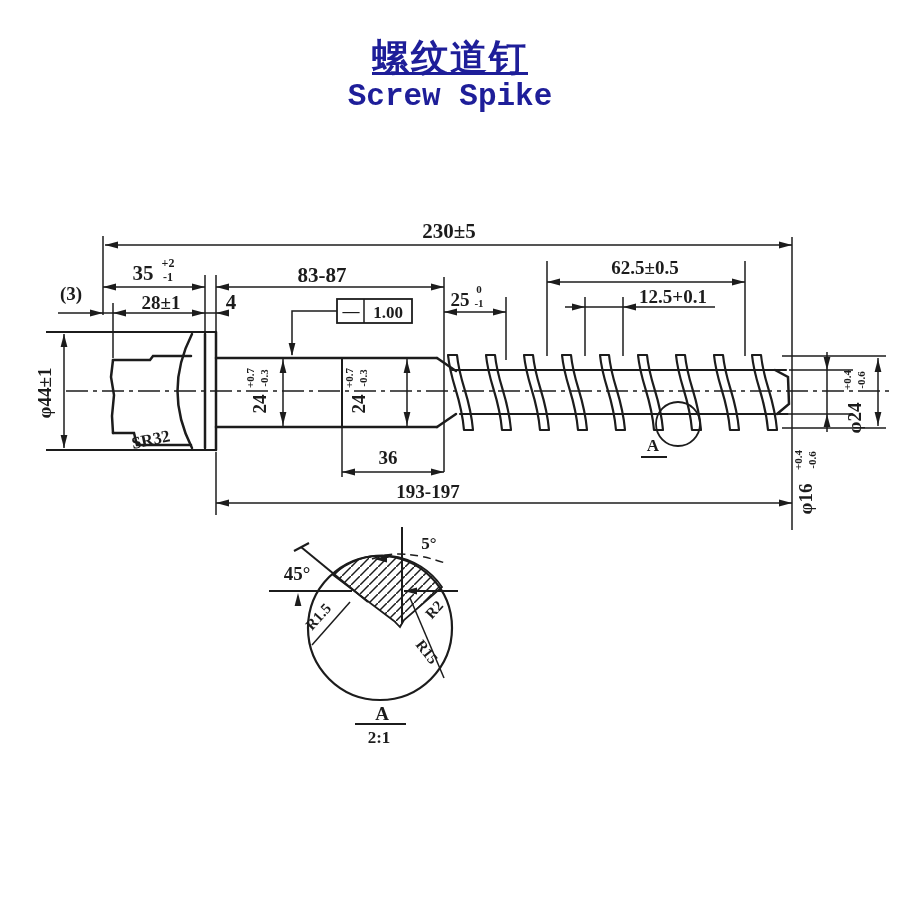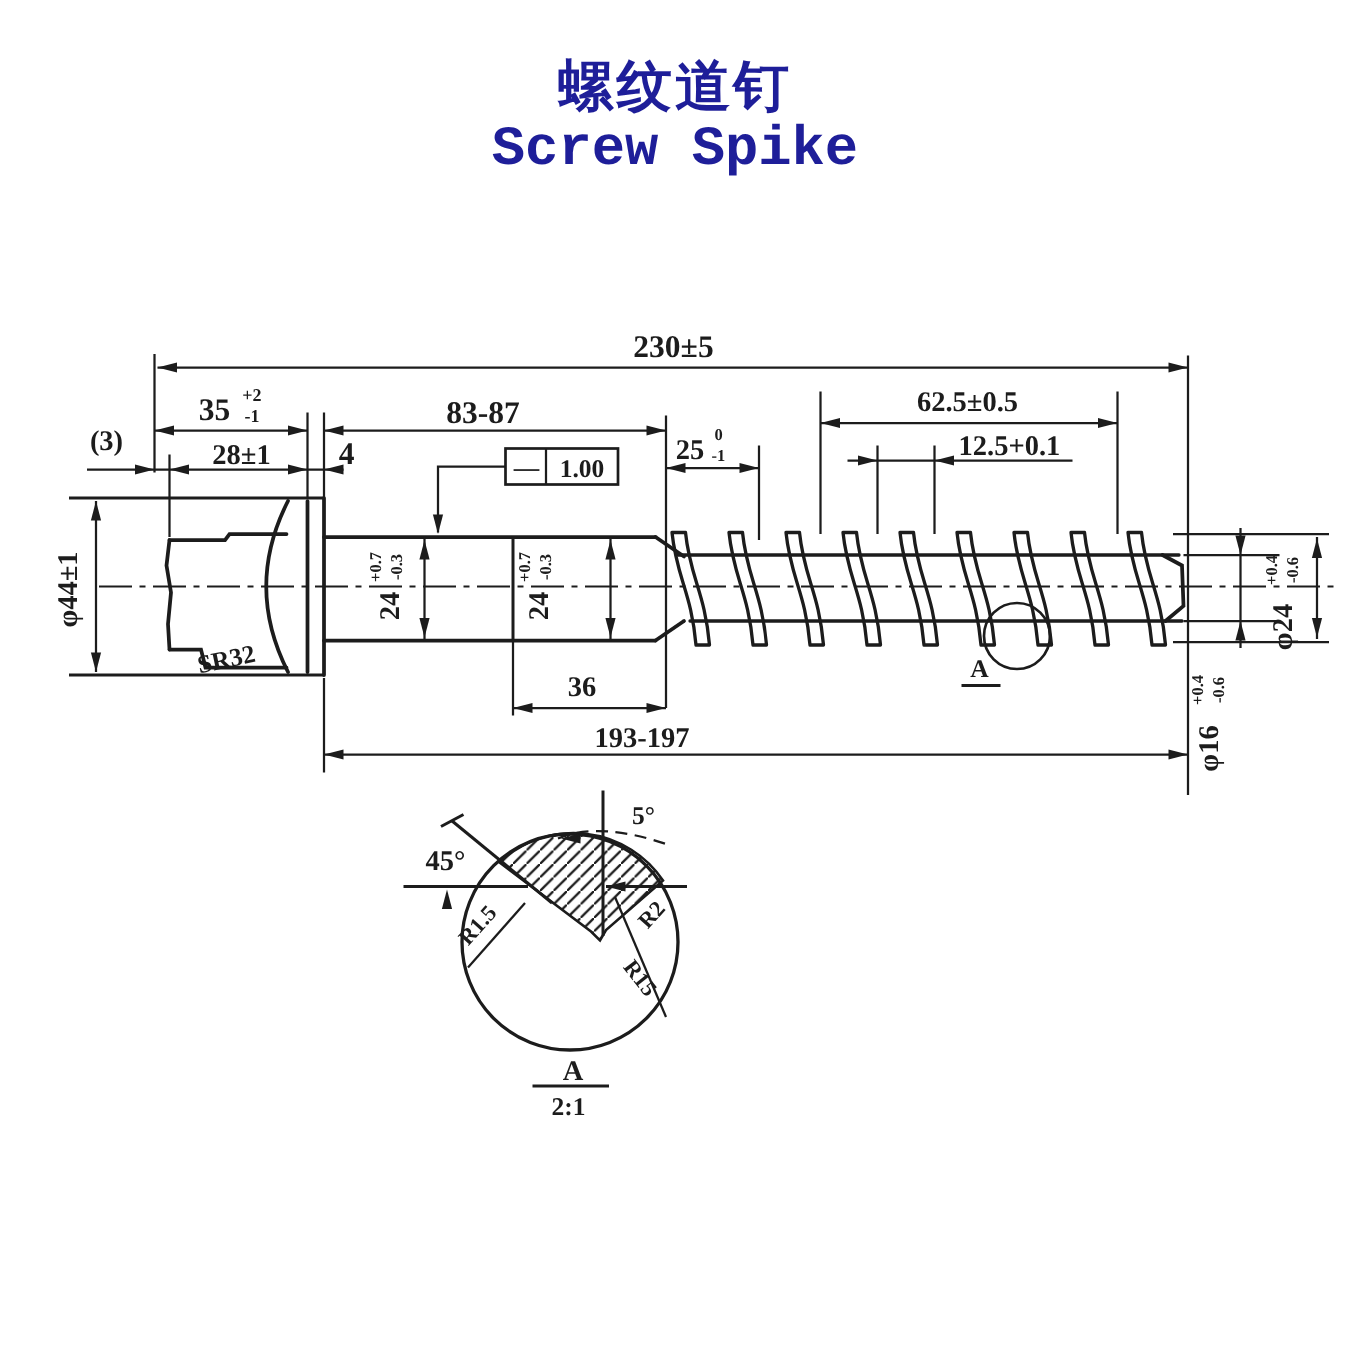--- a/index.html
+++ b/index.html
@@ -1,22 +1,22 @@
 <!DOCTYPE html>
 <html><head>
 <meta charset="utf-8">
 <style>
   html,body{margin:0;padding:0;background:#ffffff;}
   .page{position:relative;width:900px;height:900px;background:#ffffff;overflow:hidden;
         font-family:"Liberation Serif",serif;}
   .title-zh{position:absolute;left:0;top:33px;width:100%;text-align:center;
             font-family:"DejaVu Serif","Liberation Serif",serif;font-weight:bold;
-            font-size:37px;letter-spacing:2px;}
+            font-size:37px;letter-spacing:2px;text-decoration:underline;}
   .title-en{position:absolute;left:0;top:79px;width:100%;text-align:center;
-            font-family:"Liberation Mono",monospace;font-weight:bold;font-size:37px;}
+            font-family:"Liberation Mono",monospace;font-weight:bold;font-size:31px;}
   svg{position:absolute;left:0;top:0;}
   .dt{font-family:"Liberation Serif",serif;font-weight:bold;fill:#1c1c1c;}
   .s21{font-size:21px;} .s19{font-size:19px;} .s17{font-size:17px;}
   .s15{font-size:15px;} .s12{font-size:12px;} .s11{font-size:11px;}
   .ol{stroke:#1c1c1c;stroke-width:2.5;fill:none;stroke-linecap:round;}
   .m2{stroke:#1c1c1c;stroke-width:2;fill:none;}
   .dl{stroke:#1c1c1c;stroke-width:1.5;fill:none;}
   .cl{stroke:#1c1c1c;stroke-width:1.3;fill:none;stroke-dasharray:22 5 4 5;}
   .th{stroke:#1c1c1c;stroke-width:2.2;fill:none;stroke-linecap:round;}
 </style>

